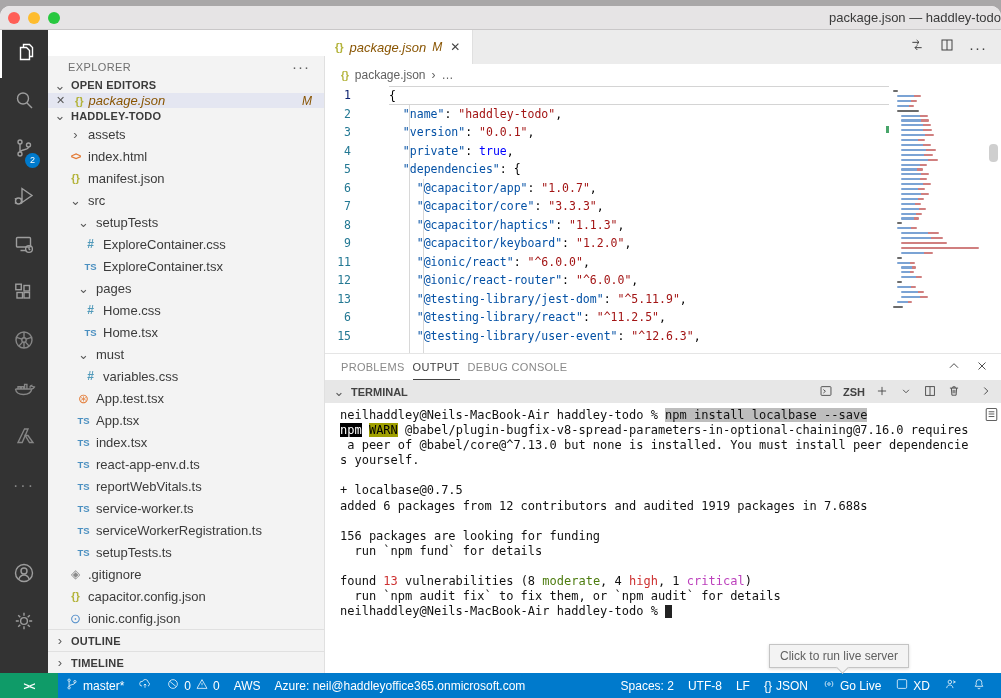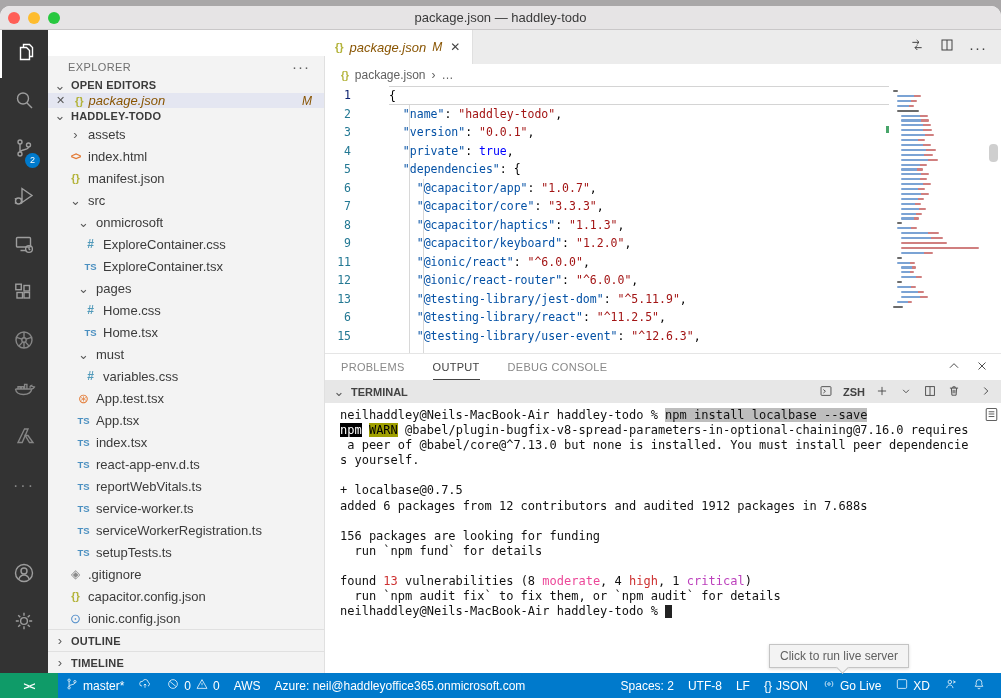--- a/index.html
+++ b/index.html
@@ -5,21 +5,21 @@
   * { margin:0; padding:0; box-sizing:border-box; }
   html,body { width:1001px; height:698px; overflow:hidden; background:#a9a7a8;
               font-family:"Liberation Sans", sans-serif; }
   .screen { position:relative; width:1001px; height:698px; }
 
   
   .window { position:absolute; top:6px; left:0; right:0; bottom:0;
             border-radius:10px 10px 0 0; overflow:hidden; background:#fff;
             display:flex; flex-direction:column; }
   .titlebar { height:24px; background:#e6e4e5; border-bottom:1px solid #c9c7c8;
-              position:relative; display:flex; align-items:center; justify-content:center;
+              position:relative; display:flex; align-items:center; justify-content:flex-end;
               flex:0 0 24px; }
   .titlebar .title { font-size:13px; color:#3a3a3a; }
   .lights { position:absolute; left:8px; top:0; height:100%; display:flex; align-items:center; gap:8px; }
   .light { width:12px; height:12px; border-radius:50%; }
   .light.red { background:#ff5f57; } .light.yellow { background:#febc2e; } .light.green { background:#28c840; }
 
   .main { flex:1; display:flex; min-height:0; }
 
   
   .activitybar { width:48px; background:#333333; display:flex; flex-direction:column; align-items:stretch; flex:0 0 48px; }
@@ -90,38 +90,38 @@
   .guide { position:absolute; width:1px; background:#d8d8d8; }
   .minimap { position:absolute; top:0; bottom:0; right:14px; width:98px; background:#fff; }
   .mm-row { position:absolute; height:2.2px; border-radius:1px; } .mm-r { background:#d07f7f; } .mm-d { background:#6b6b6b; }
   .mm-m { background:linear-gradient(90deg,#7ba3d4 0 72%,#d07f7f 72% 100%); }
   .mm-change { position:absolute; right:112px; top:40px; width:3px; height:7px; background:#48a56a; }
   .vscroll { position:absolute; right:0; top:0; bottom:0; width:14px; }
   .vscroll .thumb { position:absolute; left:2px; top:58px; width:9px; height:18px; background:#c3c3c3; border-radius:4px; opacity:.8; }
 
   
   .panel { flex:1; border-top:1px solid #e5e5e5; display:flex; flex-direction:column; min-height:0; background:#fff; }
-  .panel-tabs { height:26px; flex:0 0 26px; display:flex; align-items:center; gap:28px; padding:0 12px 0 16px;
+  .panel-tabs { height:26px; flex:0 0 26px; display:flex; align-items:center; gap:8px; padding:0 12px 0 16px;
                 font-size:11px; letter-spacing:.3px; color:#888; }
   .ptab { height:100%; display:flex; align-items:center; border-bottom:1px solid transparent; }
   .ptab.active { color:#424242; border-bottom-color:#424242; }
   .panel-tabs .pt-actions { margin-left:auto; display:flex; gap:14px; color:#424242; }
   .pt-actions svg { width:14px; height:14px; stroke:currentColor; fill:none; stroke-width:1.6; }
   .term-head { height:23px; flex:0 0 23px; background:#e7e7e7; display:flex; align-items:center;
                padding:0 8px 0 6px; font-size:11px; font-weight:bold; color:#424242; gap:4px; }
   .term-head .th-actions { margin-left:auto; display:flex; align-items:center; gap:10px; color:#424242; font-weight:bold; }
   .th-actions svg { width:14px; height:14px; stroke:currentColor; fill:none; stroke-width:1.5; }
   .th-more { margin-left:8px; color:#424242; }
   .terminal { flex:1; position:relative; padding:5px 16px 0 15px; font-family:"DejaVu Sans Mono", monospace;
               font-size:12px; line-height:15.1px; color:#111; overflow:hidden; }
   .t-line { white-space:pre; }
   .t-sel { background:#bdbdbd; }
   .t-inv { background:#000; color:#fff; }
   .t-warn { background:#a0a000; color:#000; }
-  .t-red { color:#cd3131; } .t-yel { color:#ec4899;text-align:center; } .t-mag { color:#bc3fbc; }
+  .t-red { color:#cd3131; } .t-yel { color:#4d7c0f;text-align:center; } .t-mag { color:#bc3fbc; }
   .t-cur { background:#222; color:#222; }
   .term-side-icon { position:absolute; right:3px; top:4px; color:#616161; }
   .term-side-icon svg { width:13px; height:15px; stroke:currentColor; fill:none; stroke-width:1.3; }
 
   
   .statusbar { height:25px; flex:0 0 25px; background:#007acc; color:#fff; display:flex; align-items:center;
                font-size:12px; }
   .sb-remote { width:58px; height:100%; background:#0f9b68; display:flex; align-items:center; justify-content:center;
                font-weight:bold; font-size:11px; letter-spacing:-1px; flex:0 0 58px; }
   .st-item { display:flex; align-items:center; gap:4px; padding:0 7px; height:100%; white-space:nowrap; }
@@ -268,21 +268,21 @@
             <div class="tree-row" style="padding-left: 20px;">
               <span class="cell fi fi-json">{}</span>
               <span>manifest.json</span>
             </div>
             <div class="tree-row" style="padding-left: 20px;">
               <span class="cell chv">⌄</span>
               <span>src</span>
             </div>
             <div class="tree-row" style="padding-left: 28px;">
               <span class="cell chv">⌄</span>
-              <span>onmicrosoft</span>
+              <span>setupTests</span>
             </div>
             <div class="tree-row" style="padding-left: 35px;">
               <span class="cell fi fi-css">#</span>
               <span>ExploreContainer.css</span>
             </div>
             <div class="tree-row" style="padding-left: 35px;">
               <span class="cell fi fi-ts">TS</span>
               <span>ExploreContainer.tsx</span>
             </div>
             <div class="tree-row" style="padding-left: 28px;">
@@ -551,21 +551,21 @@
             <span class="term-side-icon"><svg viewBox="0 0 16 18">
                   <rect x="1.5" y="1.5" width="13" height="15" rx="1.5"></rect>
                   <path d="M4.5 5.5h7M4.5 8.5h7M4.5 11.5h7"></path>
                 </svg></span>
           <div class="t-line"><span>neilhaddley@Neils-MacBook-Air haddley-todo % </span><span class="t-sel">npm install localbase --save</span></div>
               <div class="t-line"><span class="t-inv">npm</span><span> </span><span class="t-warn">WARN</span><span> @babel/plugin-bugfix-v8-spread-parameters-in-optional-chaining@7.16.0 requires</span></div>
               <div class="t-line"><span> a peer of @babel/core@^7.13.0 but none is installed. You must install peer dependencie</span></div>
               <div class="t-line"><span>s yourself.</span></div>
               <div class="t-line">&nbsp;</div>
               <div class="t-line"><span>+ localbase@0.7.5</span></div>
-              <div class="t-line"><span>added 6 packages from 12 contributors and audited 1912 packages in 7.688s</span></div>
+              <div class="t-line"><span>added 6 packages from 12 contributors and audited 1919 packages in 7.688s</span></div>
               <div class="t-line">&nbsp;</div>
               <div class="t-line"><span>156 packages are looking for funding</span></div>
               <div class="t-line"><span>  run `npm fund` for details</span></div>
               <div class="t-line">&nbsp;</div>
               <div class="t-line"><span>found </span><span class="t-red">13</span><span> vulnerabilities (8 </span><span class="t-yel">moderate</span><span>, 4 </span><span class="t-red">high</span><span>, 1 </span><span class="t-mag">critical</span><span>)</span></div>
               <div class="t-line"><span>  run `npm audit fix` to fix them, or `npm audit` for details</span></div>
               <div class="t-line"><span>neilhaddley@Neils-MacBook-Air haddley-todo % </span><span class="t-cur" style="display: inline-block; width: 7px; height: 13px; vertical-align: text-bottom;"> </span></div>
             </div>
         </div>
       </div>

